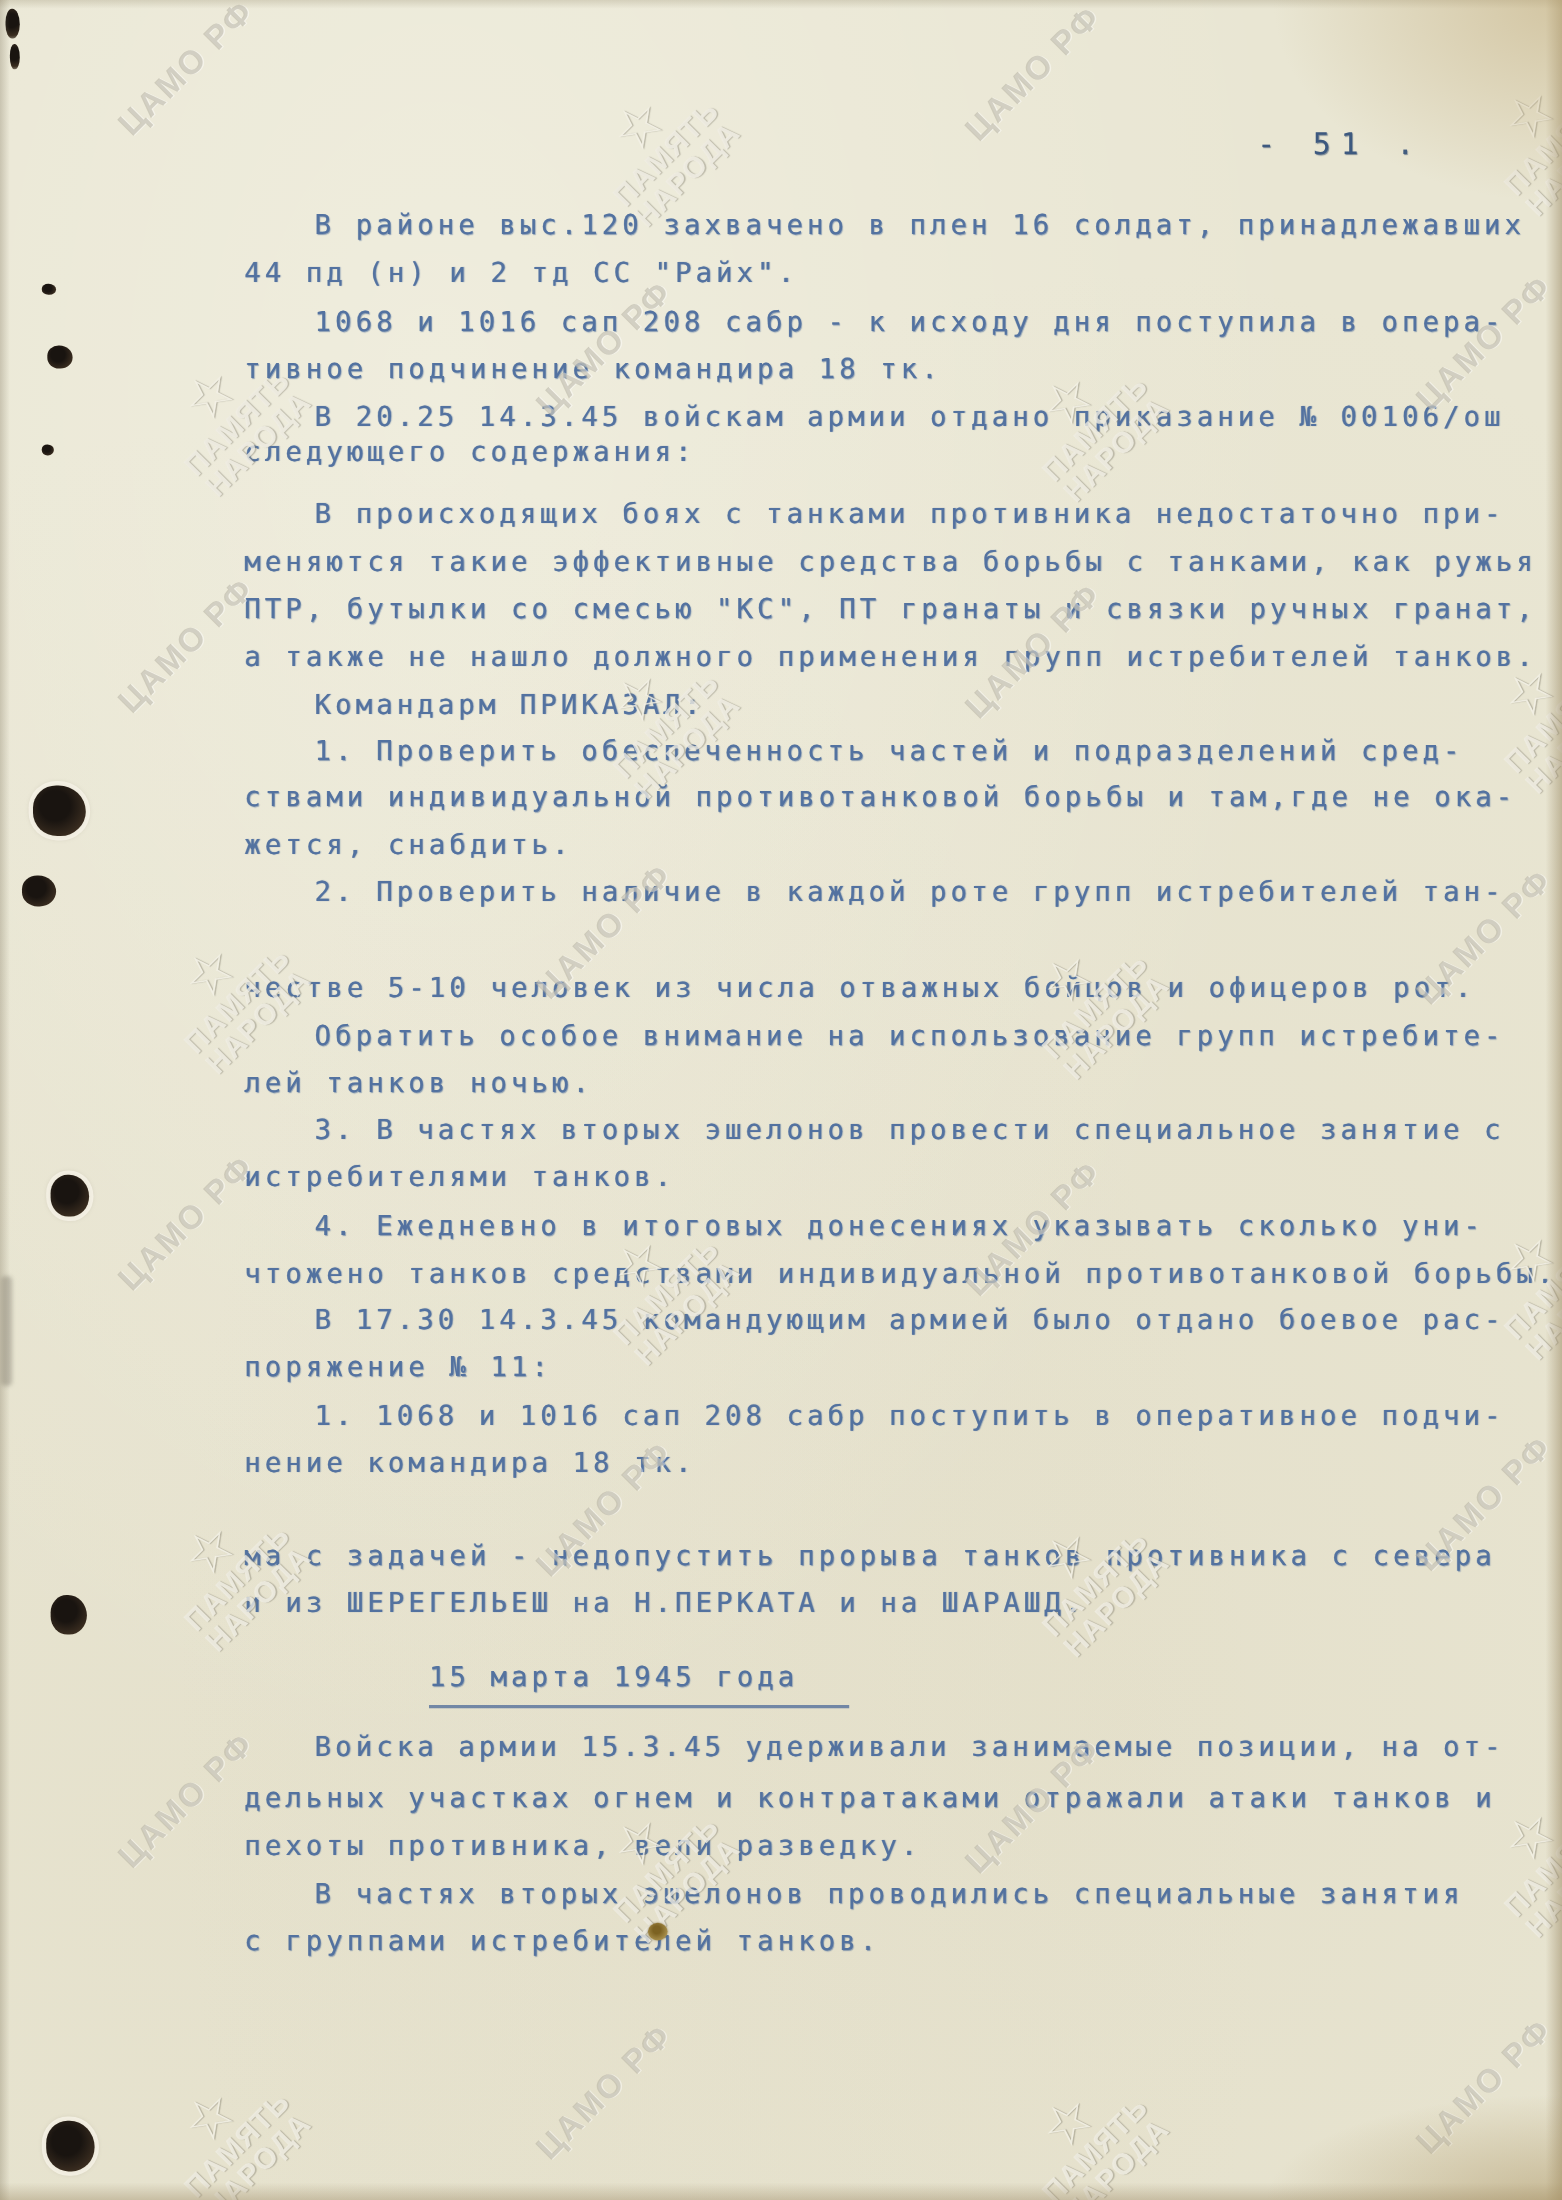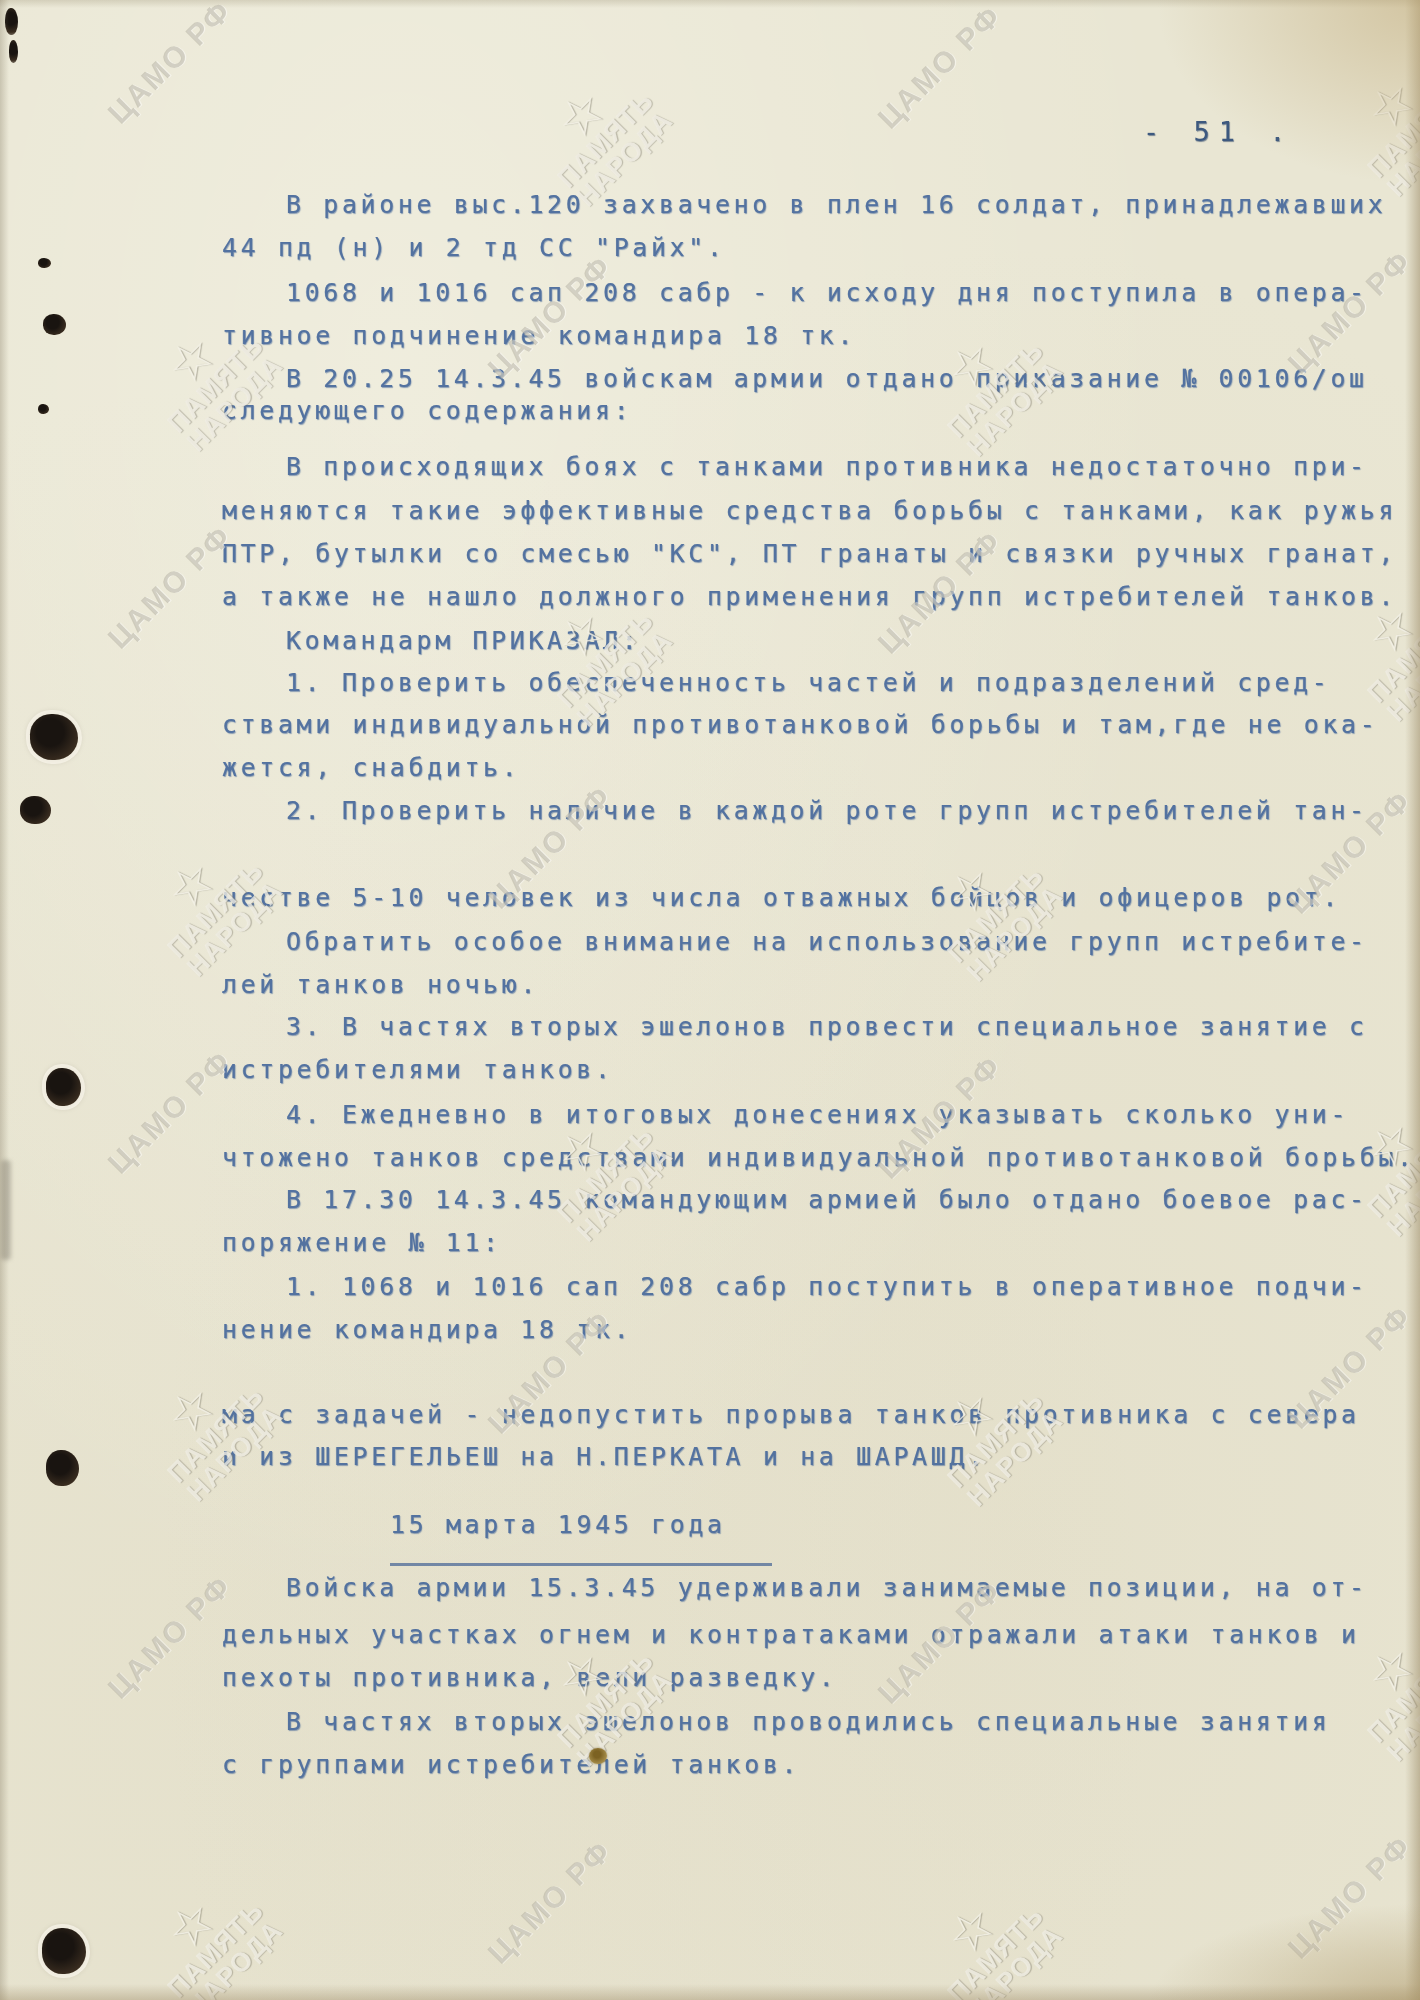--- a/index.html
+++ b/index.html
@@ -18,21 +18,21 @@
   
   .text-layer{position:absolute;inset:0;z-index:2;filter:blur(0.25px);}
   .text-layer .line{
     position:absolute;left:222px;height:34px;white-space:pre;
     font-size:25px;letter-spacing:3.6px;line-height:30px;color:#4a6b9d;
     text-shadow:0.7px 0.5px 1px rgba(64,98,150,0.6), -0.3px 0 0.6px rgba(64,98,150,0.35);
     opacity:0.94;
   }
   .text-layer .line.indent{left:286px;}
   .text-layer .line.heading{
-    left:390px;padding-right:46px;padding-bottom:19px;
+    left:390px;padding-right:46px;padding-bottom:6px;
     border-bottom:3px solid rgba(66,98,148,0.75);
   }
   .page-number{
     position:absolute;left:1143px;top:116px;z-index:2;
     font-size:27px;letter-spacing:9px;color:#3d597f;white-space:pre;
     text-shadow:0.7px 0.6px 1px rgba(45,70,105,0.6);
   }
   
   .wm-layer{position:absolute;inset:0;z-index:3;pointer-events:none;}
   .wm-pam{

